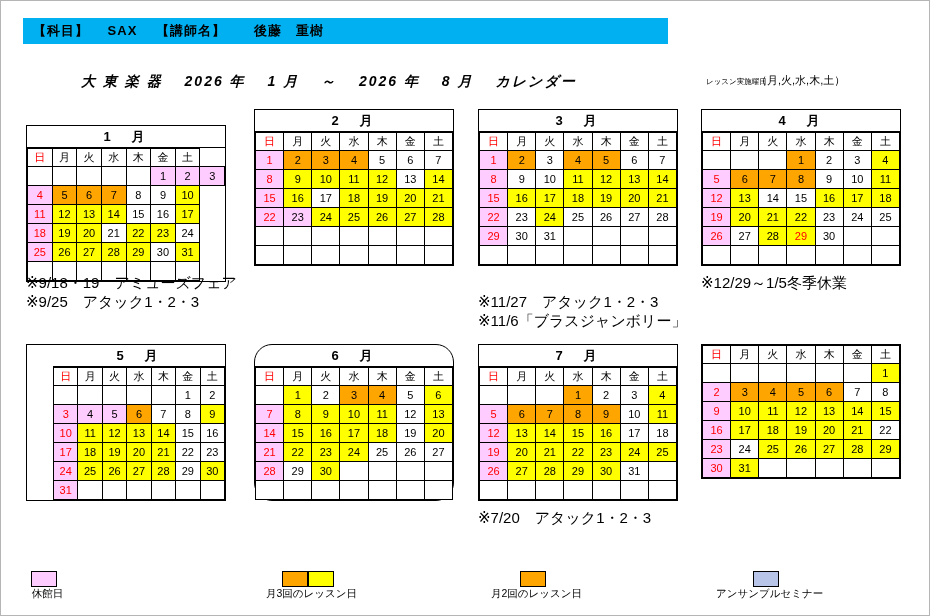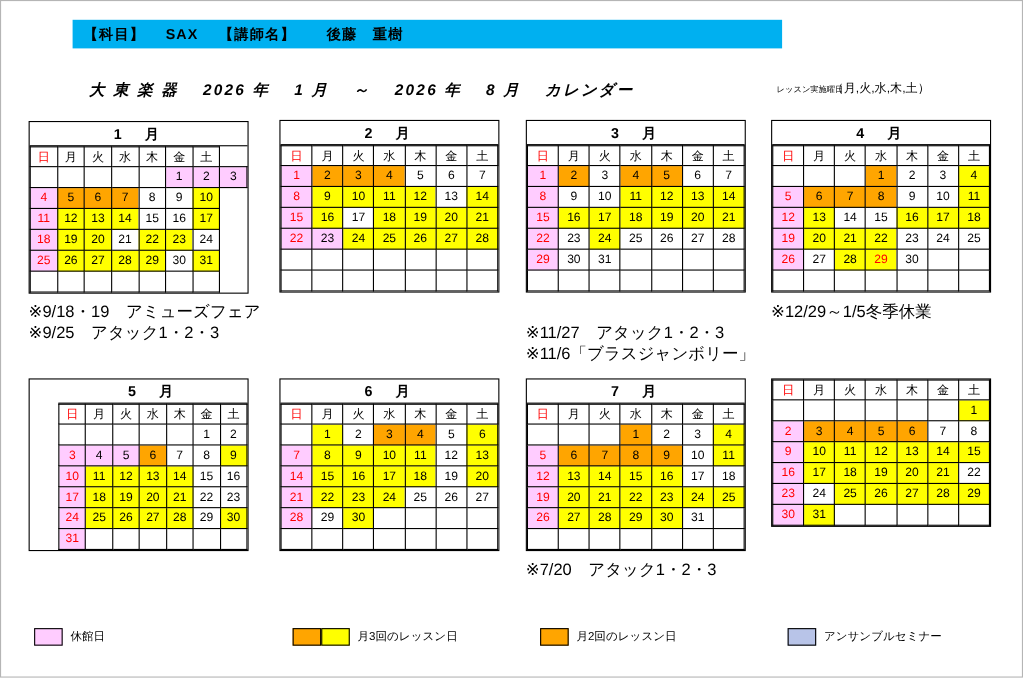--- a/index.html
+++ b/index.html
@@ -19,21 +19,20 @@
   }
   
   .hdr-left{
     position:absolute;left:22px;top:17px;width:645px;height:26px;
     background:#00b0f0;
     display:flex;align-items:center;
     padding-left:10px;box-sizing:border-box;
     font-size:13px;font-weight:bold;color:#000;
     letter-spacing:1px;
     white-space:nowrap;
-    margin-left:43px;
   }
   .hdr-right{
     position:absolute;left:694px;top:17px;width:214px;height:26px;
     background:#00b0f0;
     display:flex;align-items:center;
     padding-left:8px;box-sizing:border-box;
     font-size:12.5px;font-weight:bold;color:#000;
     white-space:nowrap;
   }
   .subtitle{
@@ -98,20 +97,21 @@
     font-size:15px;
     white-space:nowrap;
   }
 
   
   .legend-item{
     position:absolute;
     display:flex;align-items:center;
     font-size:10.5px;
     white-space:nowrap;
+    flex-direction:column;
   }
   .sw{
     width:26px;height:16px;border:1px solid #000;box-sizing:border-box;
     margin-right:7px;
   }
   .sw2{
     width:26px;height:16px;border:1px solid #000;box-sizing:border-box;
   }
   .sw-pair{display:flex;margin-right:7px;}
   .sw-pair .sw2{margin-right:0;}
@@ -121,21 +121,21 @@
 
 <div class="page">
 
   <div class="hdr-left">【科目】　 SAX　 【講師名】　　後藤　重樹</div>
 
   <div class="subtitle">大 東 楽 器　 2026 年　 1 月　 ～　 2026 年　 8 月　 カレンダー</div>
   <div class="lessonday-label">レッスン実施曜日</div>
   <div class="lessonday-val">（月,火,水,木,土）</div>
 
   <div id="calendars">
-      <div class="cal" style="left: 25px; top: 109px;">
+      <div class="cal" style="left: 25px; top: 124px;">
         <div class="mhead">1　月</div>
         <table class="grid">
           <thead>
             <tr>
               <th class="sun">日</th>
               <th>月</th>
               <th>火</th>
               <th>水</th>
               <th>木</th>
               <th>金</th>
@@ -482,21 +482,21 @@
               <td class="f-none"></td>
               <td class="f-none"></td>
               <td class="f-none"></td>
               <td class="f-none"></td>
               <td class="f-none"></td>
               <td class="f-none"></td>
             </tr>
           </tbody>
         </table>
       </div>
-      <div class="cal" style="left: 253px; top: 343px;">
+      <div class="cal" style="left: 253px; top: 343px; border-radius: 18px;">
         <div class="mhead">6　月</div>
         <table class="grid">
           <thead>
             <tr>
               <th class="sun">日</th>
               <th>月</th>
               <th>火</th>
               <th>水</th>
               <th>木</th>
               <th>金</th>

